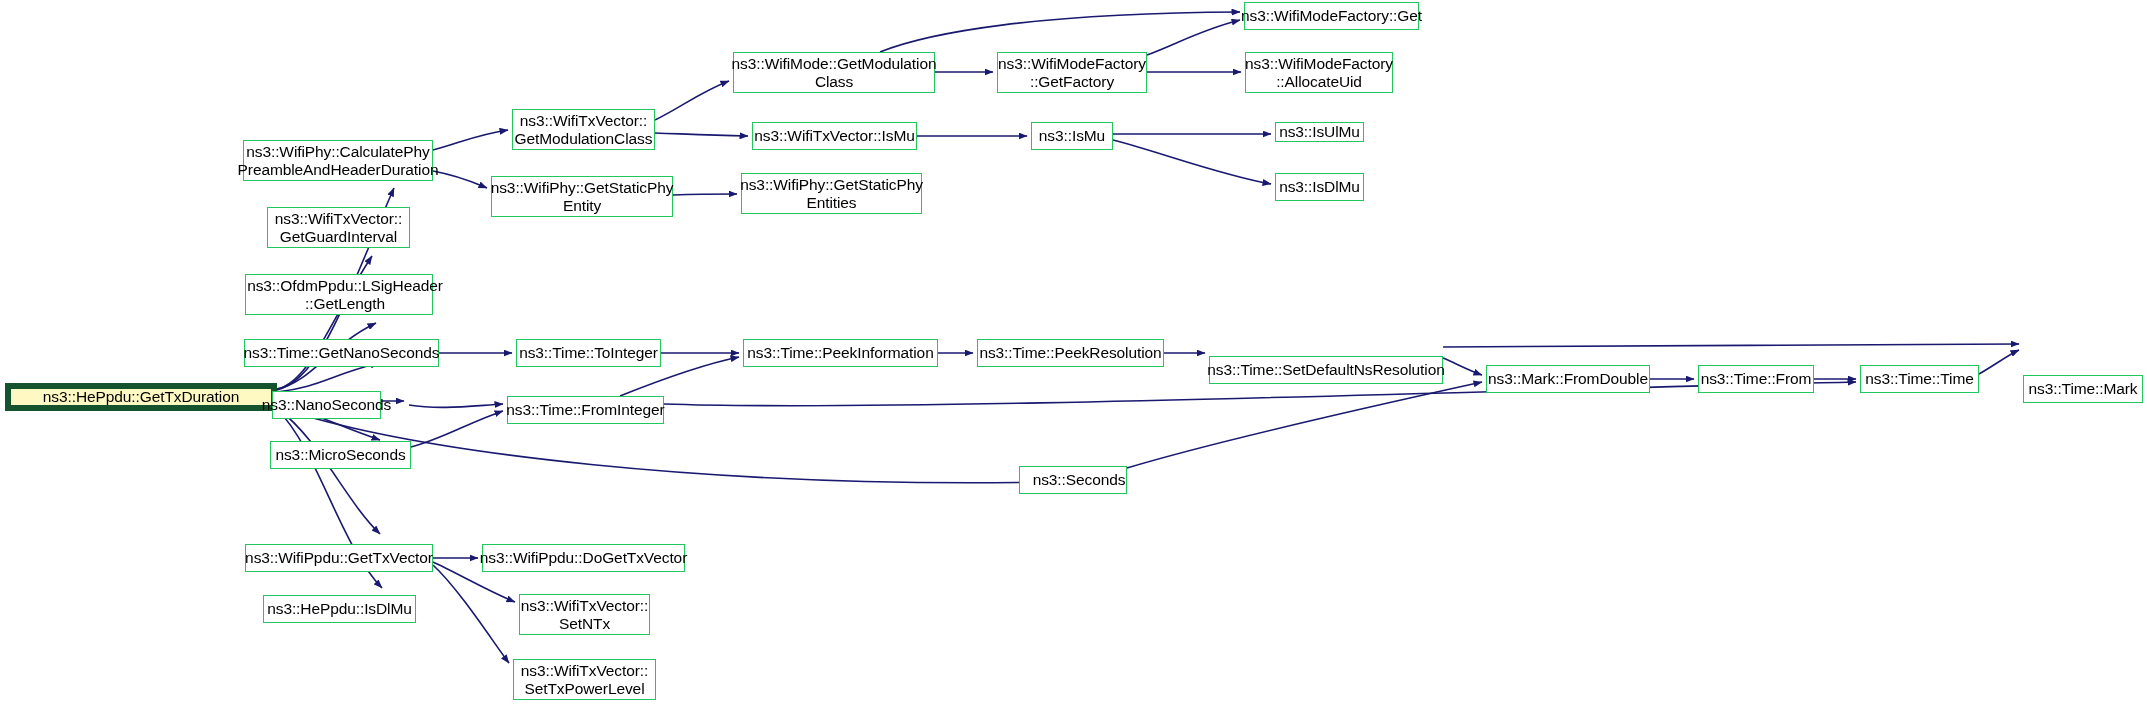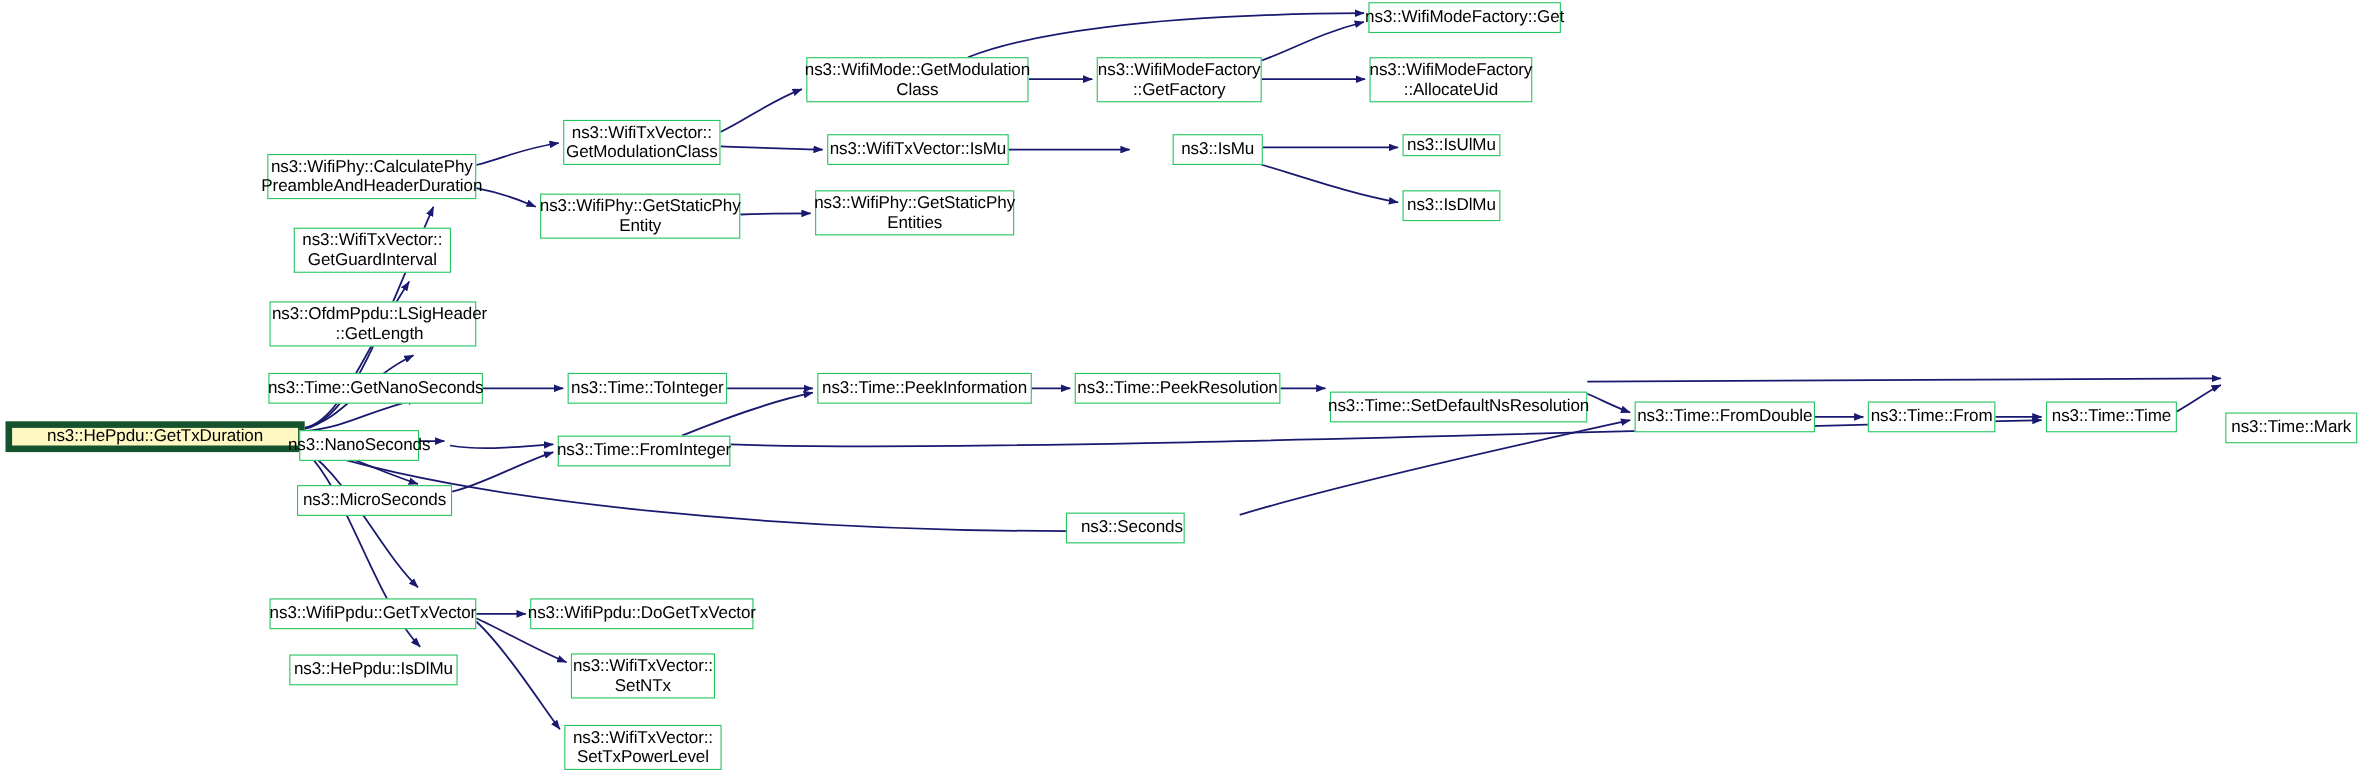--- a/index.html
+++ b/index.html
@@ -118,29 +118,29 @@
       <div class="node" style="left: 519px; top: 594px; width: 131px; height: 41px;">ns3::WifiTxVector::
 SetNTx</div>
       <div class="node" style="left: 513px; top: 659px; width: 143px; height: 41px;">ns3::WifiTxVector::
 SetTxPowerLevel</div>
       <div class="node" style="left: 733px; top: 52px; width: 202px; height: 41px;">ns3::WifiMode::GetModulation
 Class</div>
       <div class="node" style="left: 752px; top: 122px; width: 165px; height: 28px;">ns3::WifiTxVector::IsMu</div>
       <div class="node" style="left: 741px; top: 173px; width: 181px; height: 41px;">ns3::WifiPhy::GetStaticPhy
 Entities</div>
       <div class="node" style="left: 743px; top: 339px; width: 195px; height: 28px;">ns3::Time::PeekInformation</div>
-      <div class="node" style="left: 969px; top: 466px; width: 108px; height: 28px; padding-left: 12px;">ns3::Seconds</div>
+      <div class="node" style="left: 1019px; top: 466px; width: 108px; height: 28px; padding-left: 12px;">ns3::Seconds</div>
       <div class="node" style="left: 997px; top: 52px; width: 150px; height: 41px;">ns3::WifiModeFactory
 ::GetFactory</div>
-      <div class="node" style="left: 1031px; top: 122px; width: 82px; height: 28px; margin-left: 35px;">ns3::IsMu</div>
+      <div class="node" style="left: 1031px; top: 122px; width: 82px; height: 28px;">ns3::IsMu</div>
       <div class="node" style="left: 1244px; top: 2px; width: 175px; height: 28px;">ns3::WifiModeFactory::Get</div>
       <div class="node" style="left: 1245px; top: 52px; width: 148px; height: 41px;">ns3::WifiModeFactory
 ::AllocateUid</div>
       <div class="node" style="left: 1275px; top: 122px; width: 89px; height: 20px;">ns3::IsUlMu</div>
       <div class="node" style="left: 1275px; top: 173px; width: 89px; height: 28px;">ns3::IsDlMu</div>
       <div class="node" style="left: 977px; top: 339px; width: 187px; height: 28px;">ns3::Time::PeekResolution</div>
       <div class="node" style="left: 1209px; top: 356px; width: 234px; height: 28px;">ns3::Time::SetDefaultNsResolution</div>
-      <div class="node" style="left: 1486px; top: 365px; width: 164px; height: 28px;">ns3::Time::FromDouble</div>
+      <div class="node" style="left: 1486px; top: 365px; width: 164px; height: 28px;">ns3::Mark::FromDouble</div>
       <div class="node" style="left: 1698px; top: 365px; width: 116px; height: 28px;">ns3::Time::From</div>
       <div class="node" style="left: 1860px; top: 365px; width: 119px; height: 28px;">ns3::Time::Time</div>
       <div class="node" style="left: 2023px; top: 339px; width: 120px; height: 28px; margin-top: 36px;">ns3::Time::Mark</div>
     </div>
 </div>
 
 </body></html>

